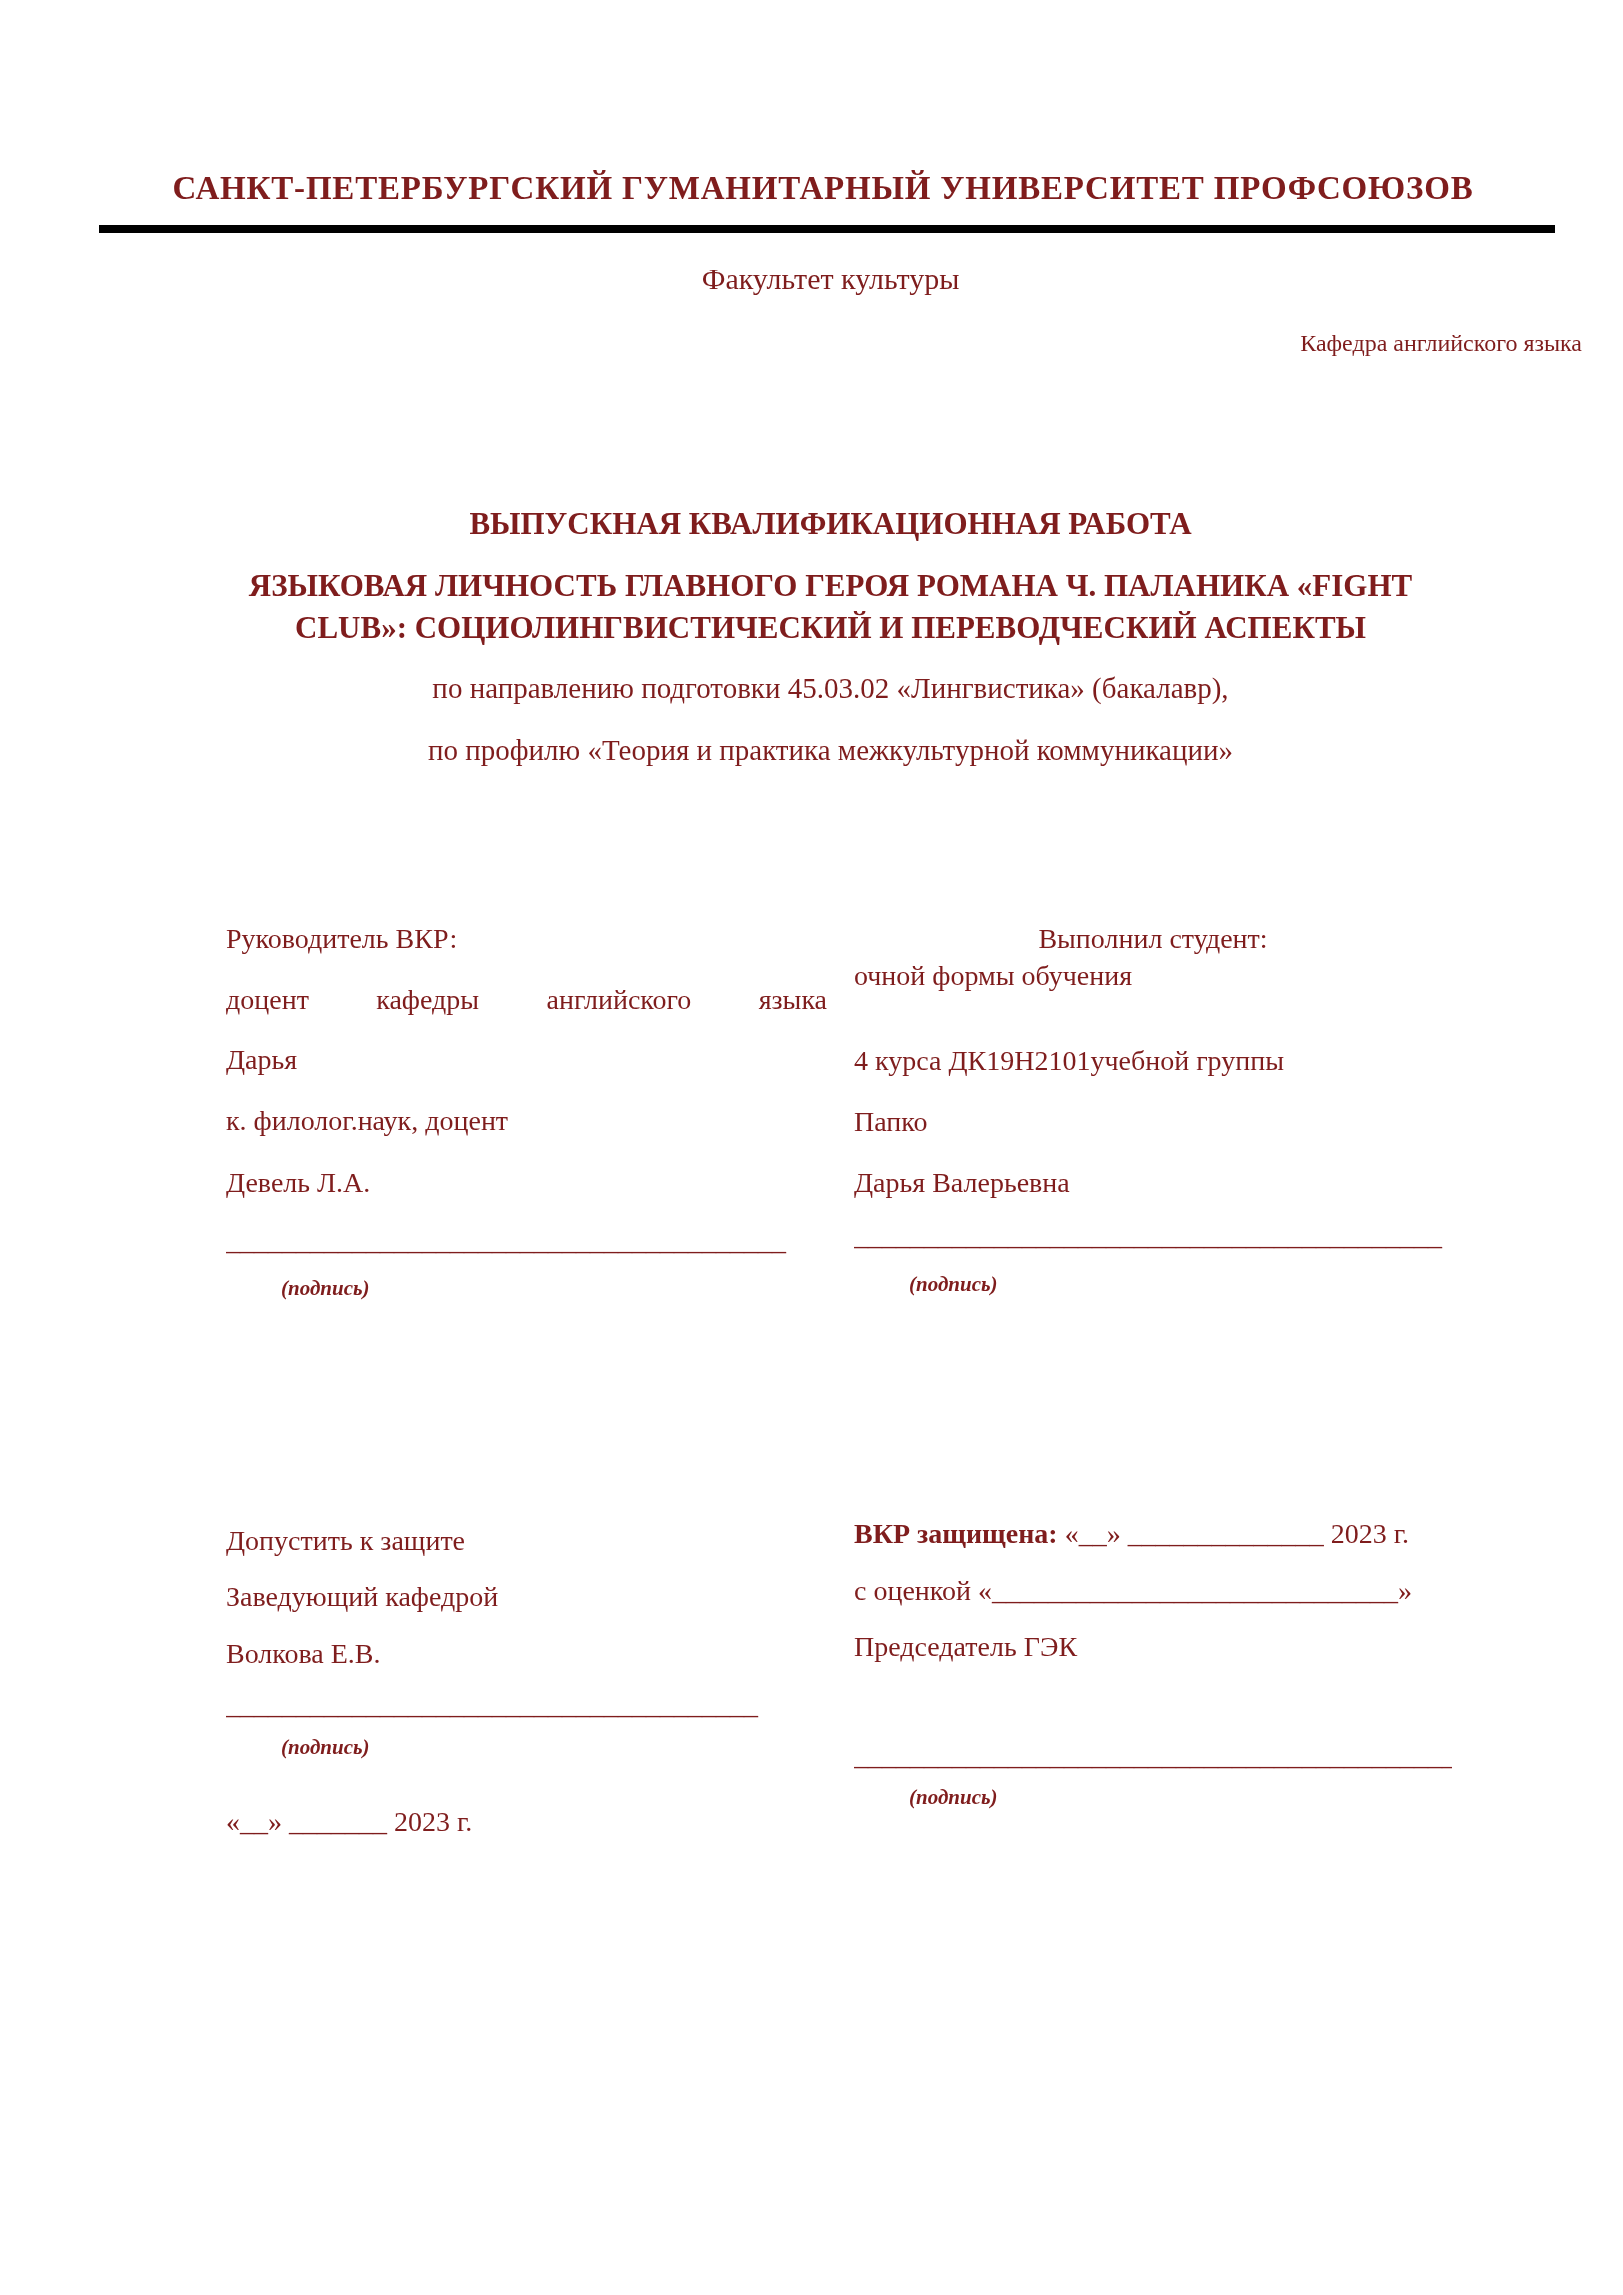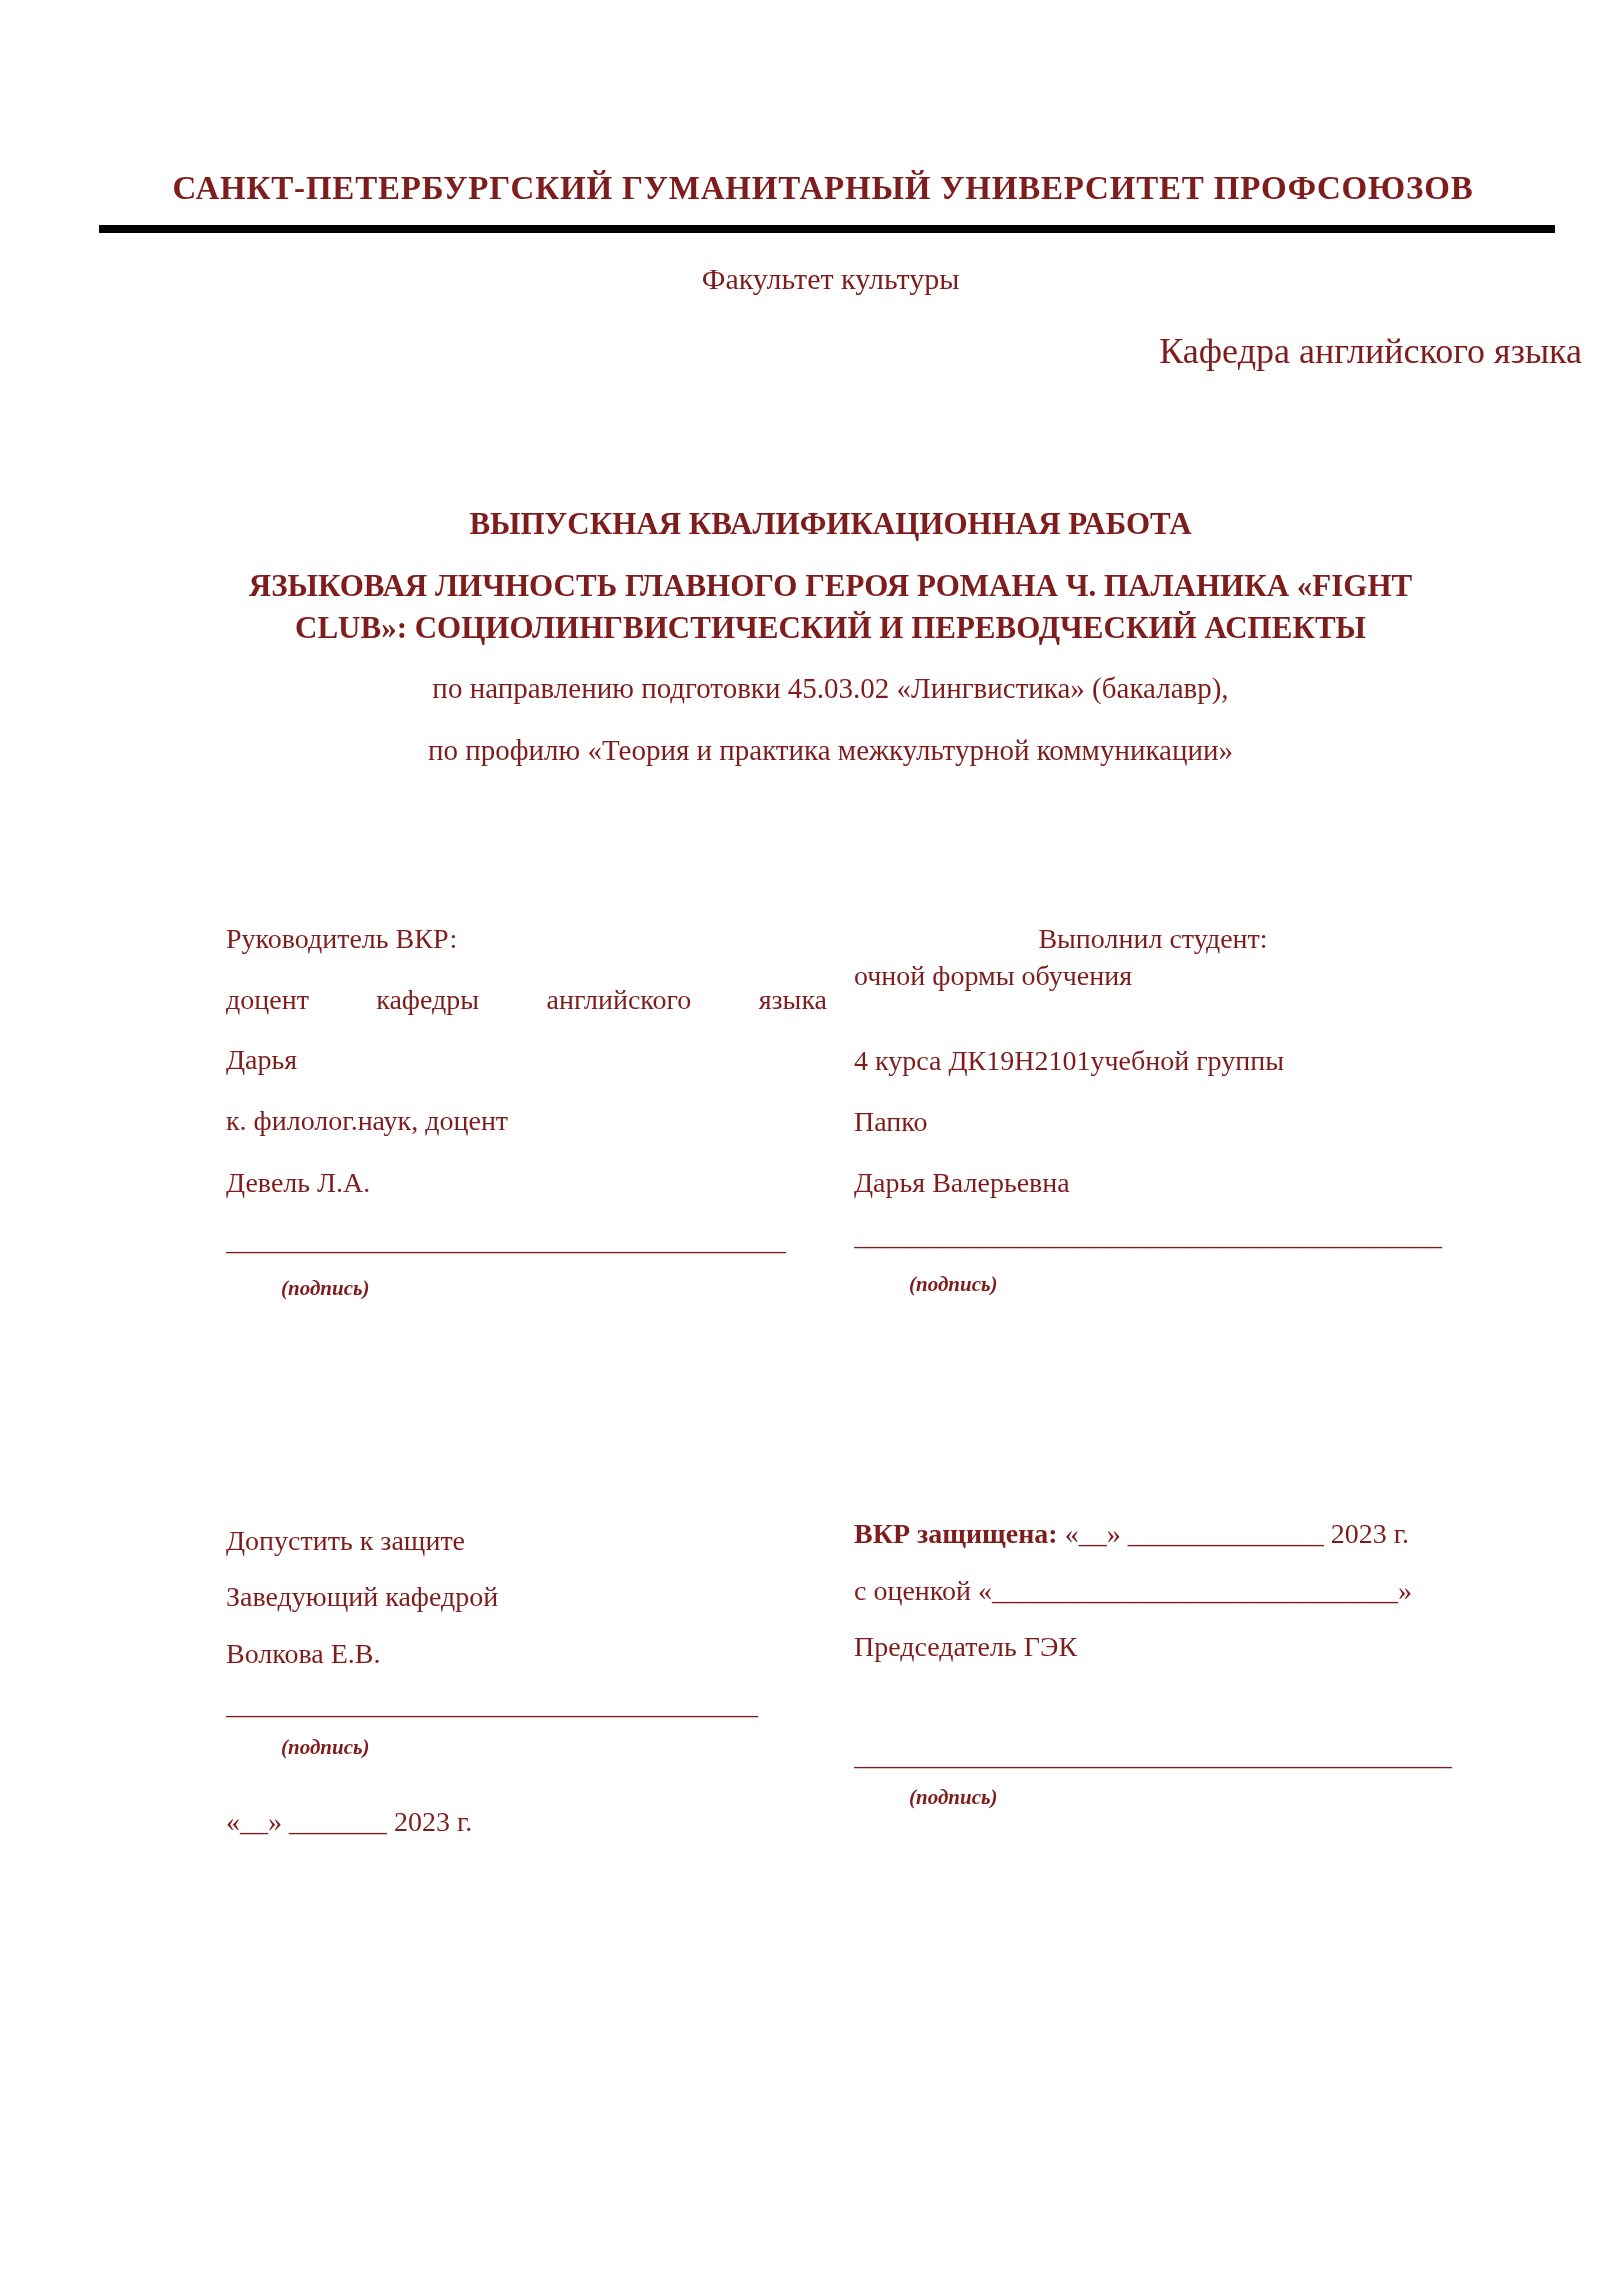--- a/index.html
+++ b/index.html
@@ -34,21 +34,21 @@
     white-space: nowrap;
   }
   .rule {
     top: 225px;
     left: 93px;
     width: 1456px;
     height: 7.9px;
     background: #000000;
   }
   .faculty   { top: 262px; font-size: 30px; }
-  .department{ top: 330px; right: 47px; font-size: 36px; white-space: nowrap; }
+  .department{ top: 330px; right: 47px; font-size: 24px; white-space: nowrap; }
   .work-type { top: 506px; font-weight: bold; font-size: 31px; }
   .title1    { top: 568px; font-weight: bold; font-size: 31px; white-space: nowrap; }
   .title2    { top: 610px; font-weight: bold; font-size: 31px; white-space: nowrap; }
   .program   { top: 672px; font-size: 29px; }
   .profile   { top: 734px; font-size: 29px; font-family: Liberation Serif, serif; }
 
   .lcol { left: 220px;  width: 601px; font-size: 28px; }
   .rcol { left: 848px; width: 598px; font-size: 28px; }
   .rcol-b { left: 848px; width: 620px; font-size: 28px; }
 

